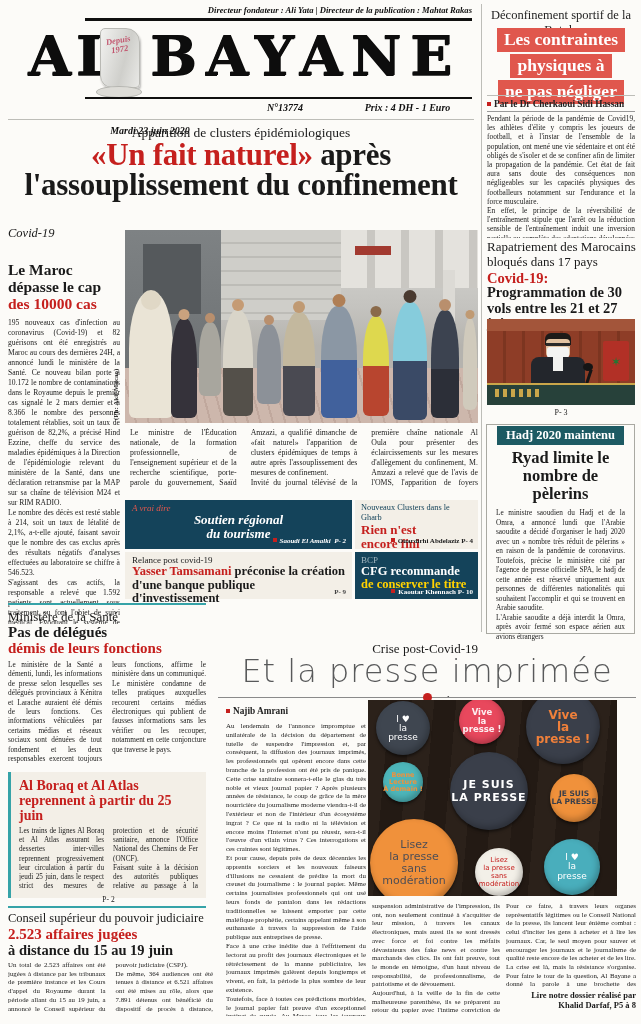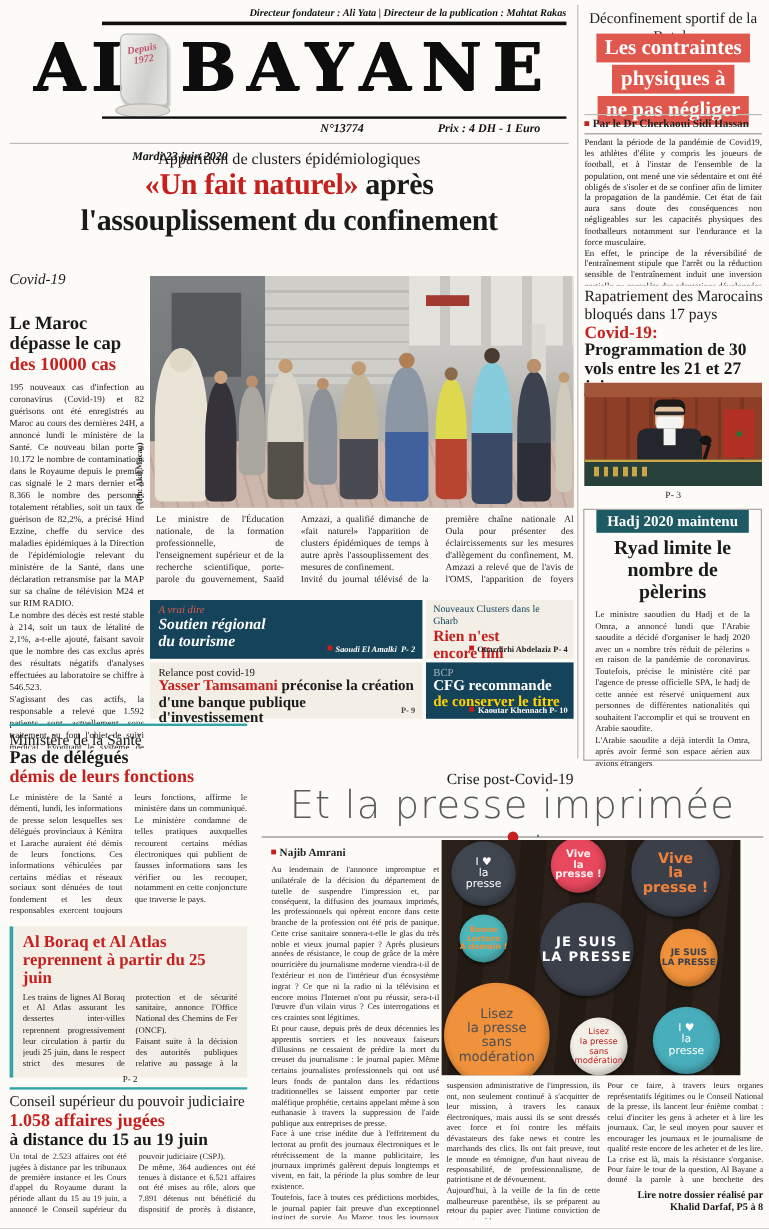--- a/index.html
+++ b/index.html
@@ -21,21 +21,21 @@
              letter-spacing:5px;color:#0d0d0d;text-shadow:1px 0 0 #0d0d0d,0 .5px 0 #0d0d0d;}
   .scroll{width:38px;height:58px;background:linear-gradient(105deg,#f2f2f0,#cfcfcb 60%,#e9e9e6);
           border:1px solid #b9b9b4;border-radius:5px 14px 4px 12px;box-shadow:1px 2px 2px rgba(0,0,0,.25);}
   .scroll-curl{position:absolute;bottom:-6px;left:-4px;width:44px;height:10px;background:#dddcd7;
           border:1px solid #b5b5b0;border-radius:50%;}
   .since{position:absolute;top:8px;left:2px;width:34px;font-style:italic;font-size:8.5px;line-height:9px;
          color:#c2556e;transform:rotate(-10deg);text-align:center;white-space:pre-line;font-weight:bold;}
   .dateline{font-style:italic;font-weight:bold;font-size:10px;color:#111;}
   
   .lead-kick{font-size:13.5px;}
-  .lead-h{font-size:25px;line-height:30px;font-weight:bold;letter-spacing:-.3px;font-family:Liberation Serif, serif;}
+  .lead-h{font-size:31px;line-height:30px;font-weight:bold;letter-spacing:-.3px;font-family:Liberation Serif, serif;}
   
   .salmon-line{display:inline-block;background:var(--salmon,#e2574c);color:#fff;font-weight:bold;
                font-size:17.5px;line-height:19px;padding:2px 7px 3px;margin-top:2px;}
   .byline{font-weight:bold;font-size:9.3px;color:#222;}
   .body-s{font-size:7.5px;line-height:9.4px;}
   .navybox{background:var(--navy,#14435a);color:#fff;}
   .litebox{background:var(--box,#f3efe7);}
   .hadjlabel{display:inline-block;background:var(--hadj,#1d5a63);color:#fff;font-weight:bold;
              font-size:12.5px;padding:2px 9px;}
   
@@ -177,21 +177,21 @@
     <div class="jus" style="margin-top:6px;height:306px;font-size:7.6px;line-height:10px;">195 nouveaux cas d'infection au coronavirus (Covid-19) et 82 guérisons ont été enregistrés au Maroc au cours des dernières 24H, a annoncé lundi le ministère de la Santé. Ce nouveau bilan porte à 10.172 le nombre de contaminations dans le Royaume depuis le premier cas signalé le 2 mars dernier et à 8.366 le nombre des personnes totalement rétablies, soit un taux de guérison de 82,2%, a précisé Hind Ezzine, cheffe du service des maladies épidémiques à la Direction de l'épidémiologie relevant du ministère de la Santé, dans une déclaration retransmise par la MAP sur sa chaîne de télévision M24 et sur RIM RADIO.
 Le nombre des décès est resté stable à 214, soit un taux de létalité de 2,1%, a-t-elle ajouté, faisant savoir que le nombre des cas exclus après des résultats négatifs d'analyses effectuées au laboratoire se chiffre à 546.523.
 S'agissant des cas actifs, la responsable a relevé que 1.592 patients sont actuellement sous traitement ou font l'objet de suivi médical. Évoquant le système de suivi des personnes contacts, la responsable a signalé que leur nombre a actuellement atteint 55.104 et que 5.596 font toujours l'objet de suivi médical.</div>
   </div>
 
   <div class="abs jus" style="left:130px;top:428px;width:348px;height:68px;column-count:3;column-gap:14px;font-size:7.8px;line-height:10px;">Le ministre de l'Éducation nationale, de la formation professionnelle, de l'enseignement supérieur et de la recherche scientifique, porte-parole du gouvernement, Saaïd Amzazi, a qualifié dimanche de «fait naturel» l'apparition de clusters épidémiques de temps à autre après l'assouplissement des mesures de confinement.
 Invité du journal télévisé de la première chaîne nationale Al Oula pour présenter des éclaircissements sur les mesures d'allègement du confinement, M. Amzazi a relevé que de l'avis de l'OMS, l'apparition de foyers isolés en période d'allègement ou de levée du confinement est «une situation tout à fait normale et naturelle» que vivent plusieurs pays à l'heure actuelle.</div>
 
   <div class="abs navybox" style="left:125px;top:500px;width:227px;height:49px;padding:3px 7px;box-sizing:border-box;font-style:italic;">
     <div class="tz-kick" style="color:var(--salmon,#e0574d);">A vrai dire</div>
-    <div class="tz-title" style="white-space:pre-line;">Soutien régional
+    <div class="tz-title" style="white-space:pre-line;text-align:center;">Soutien régional
 du tourisme</div>
     <div class="abs tz-auth" style="right:6px;bottom:4px;color:#fff;"><span class="sq"></span><span>Saoudi El Amalki</span>&nbsp;&nbsp;<span>P- 2</span></div>
   </div>
   <div class="abs litebox" style="left:355px;top:500px;width:123px;height:49px;padding:3px 6px;box-sizing:border-box;">
     <div class="tz-kick" style="font-size:8.3px;color:#14435a;">Nouveaux Clusters dans le Gharb</div>
     <div class="tz-title red" style="white-space:pre-line;">Rien n'est
 encore fini</div>
     <div class="abs tz-auth" style="right:5px;bottom:4px;color:#222;"><span class="sq"></span><span>Ouardirhi Abdelaziz</span>&nbsp;<span>P- 4</span></div>
   </div>
   <div class="abs litebox" style="left:125px;top:552px;width:227px;height:47px;padding:3px 7px;box-sizing:border-box;">
@@ -216,21 +216,21 @@
 
   <div class="abs litebox" style="left:8px;top:772px;width:198px;height:126px;border-left:3px solid var(--teal,#36a3a8);padding:5px 8px;box-sizing:border-box;">
     <div class="serifb red" style="font-size:14px;line-height:15px;margin:1px 0 4px;">Al Boraq et Al Atlas reprennent à partir du 25 juin</div>
     <div class="jus" style="height:66px;column-count:2;column-gap:9px;font-size:7.2px;line-height:9.2px;">Les trains de lignes Al Boraq et Al Atlas assurant les dessertes inter-villes reprennent progressivement leur circulation à partir du jeudi 25 juin, dans le respect strict des mesures de protection et de sécurité sanitaire, annonce l'Office National des Chemins de Fer (ONCF).
 Faisant suite à la décision des autorités publiques relative au passage à la deuxième étape du «plan d'allègement du confinement sanitaire».</div>
     <div class="ctr" style="font-size:7.5px;margin-top:2px;">P- 2</div>
   </div>
 
   <div class="abs trule" style="left:8px;top:906px;width:198px;height:2px;"></div>
   <div class="abs" style="left:8px;top:911px;width:205px;font-size:12.5px;">Conseil supérieur du pouvoir judiciaire</div>
-  <div class="abs serifb red" style="left:8px;top:926px;width:198px;font-size:15px;">1.058 affaires jugées</div>
+  <div class="abs serifb red" style="left:8px;top:926px;width:198px;font-size:15px;">2.523 affaires jugées</div>
   <div class="abs serifb" style="left:8px;top:942px;width:205px;font-size:14.5px;">à distance du 15 au 19 juin</div>
   <div class="abs jus" style="left:8px;top:961px;width:205px;height:58px;column-count:2;column-gap:10px;font-size:6.9px;line-height:8.7px;">Un total de 2.523 affaires ont été jugées à distance par les tribunaux de première instance et les Cours d'appel du Royaume durant la période allant du 15 au 19 juin, a annoncé le Conseil supérieur du pouvoir judiciaire (CSPJ).
 De même, 364 audiences ont été tenues à distance et 6.521 affaires ont été mises au rôle, alors que 7.891 détenus ont bénéficié du dispositif de procès à distance, précise le CSPJ dans un communiqué.
 Il s'agit, selon la même source, de résultats prometteurs réalisés par l'ensemble des tribunaux du Royaume durant cette période, grâce aux efforts déployés par tous.</div>
 
   <div class="abs" style="left:320px;top:641px;width:158px;text-align:right;font-size:13px;">Crise post-Covid-19</div>
   <div class="abs ctr presse-h" style="left:218px;top:652px;width:418px;">Et la presse imprimée aussi...</div>
   <div class="abs grule" style="left:218px;top:697px;width:418px;height:1px;background:#8a8a8a;"></div>
   <div class="abs" style="left:423px;top:693px;width:9px;height:9px;border-radius:50%;background:var(--red,#c5201e);"></div>
 

